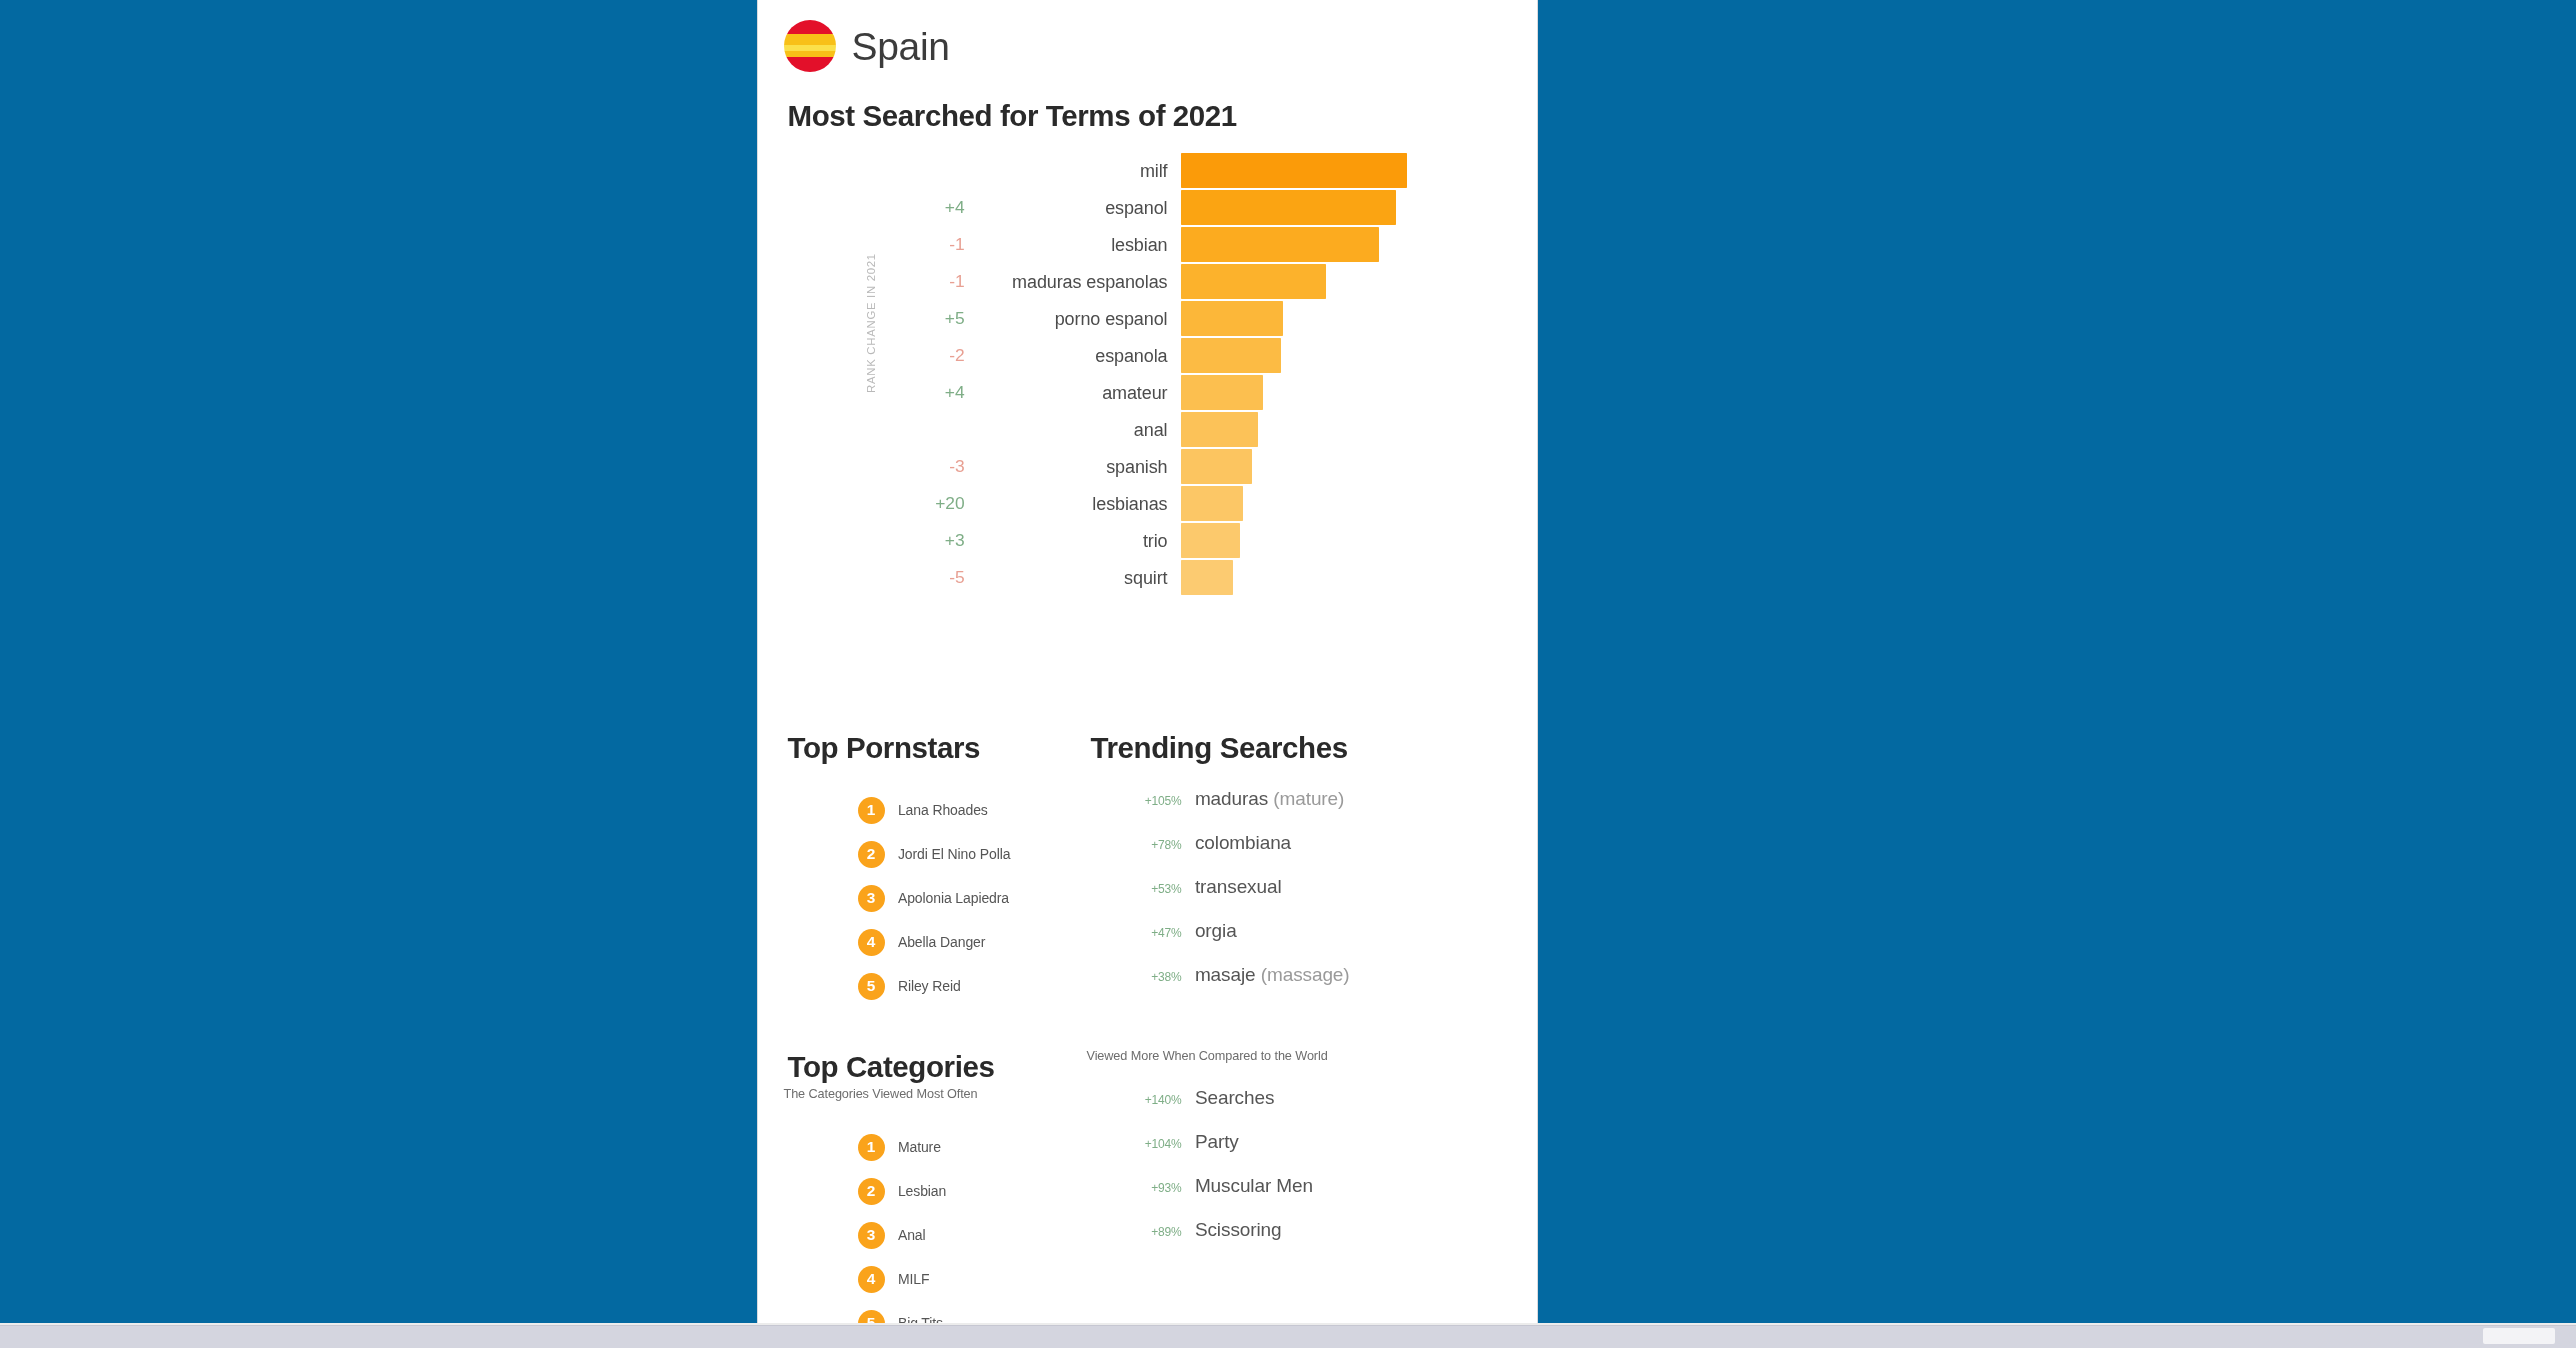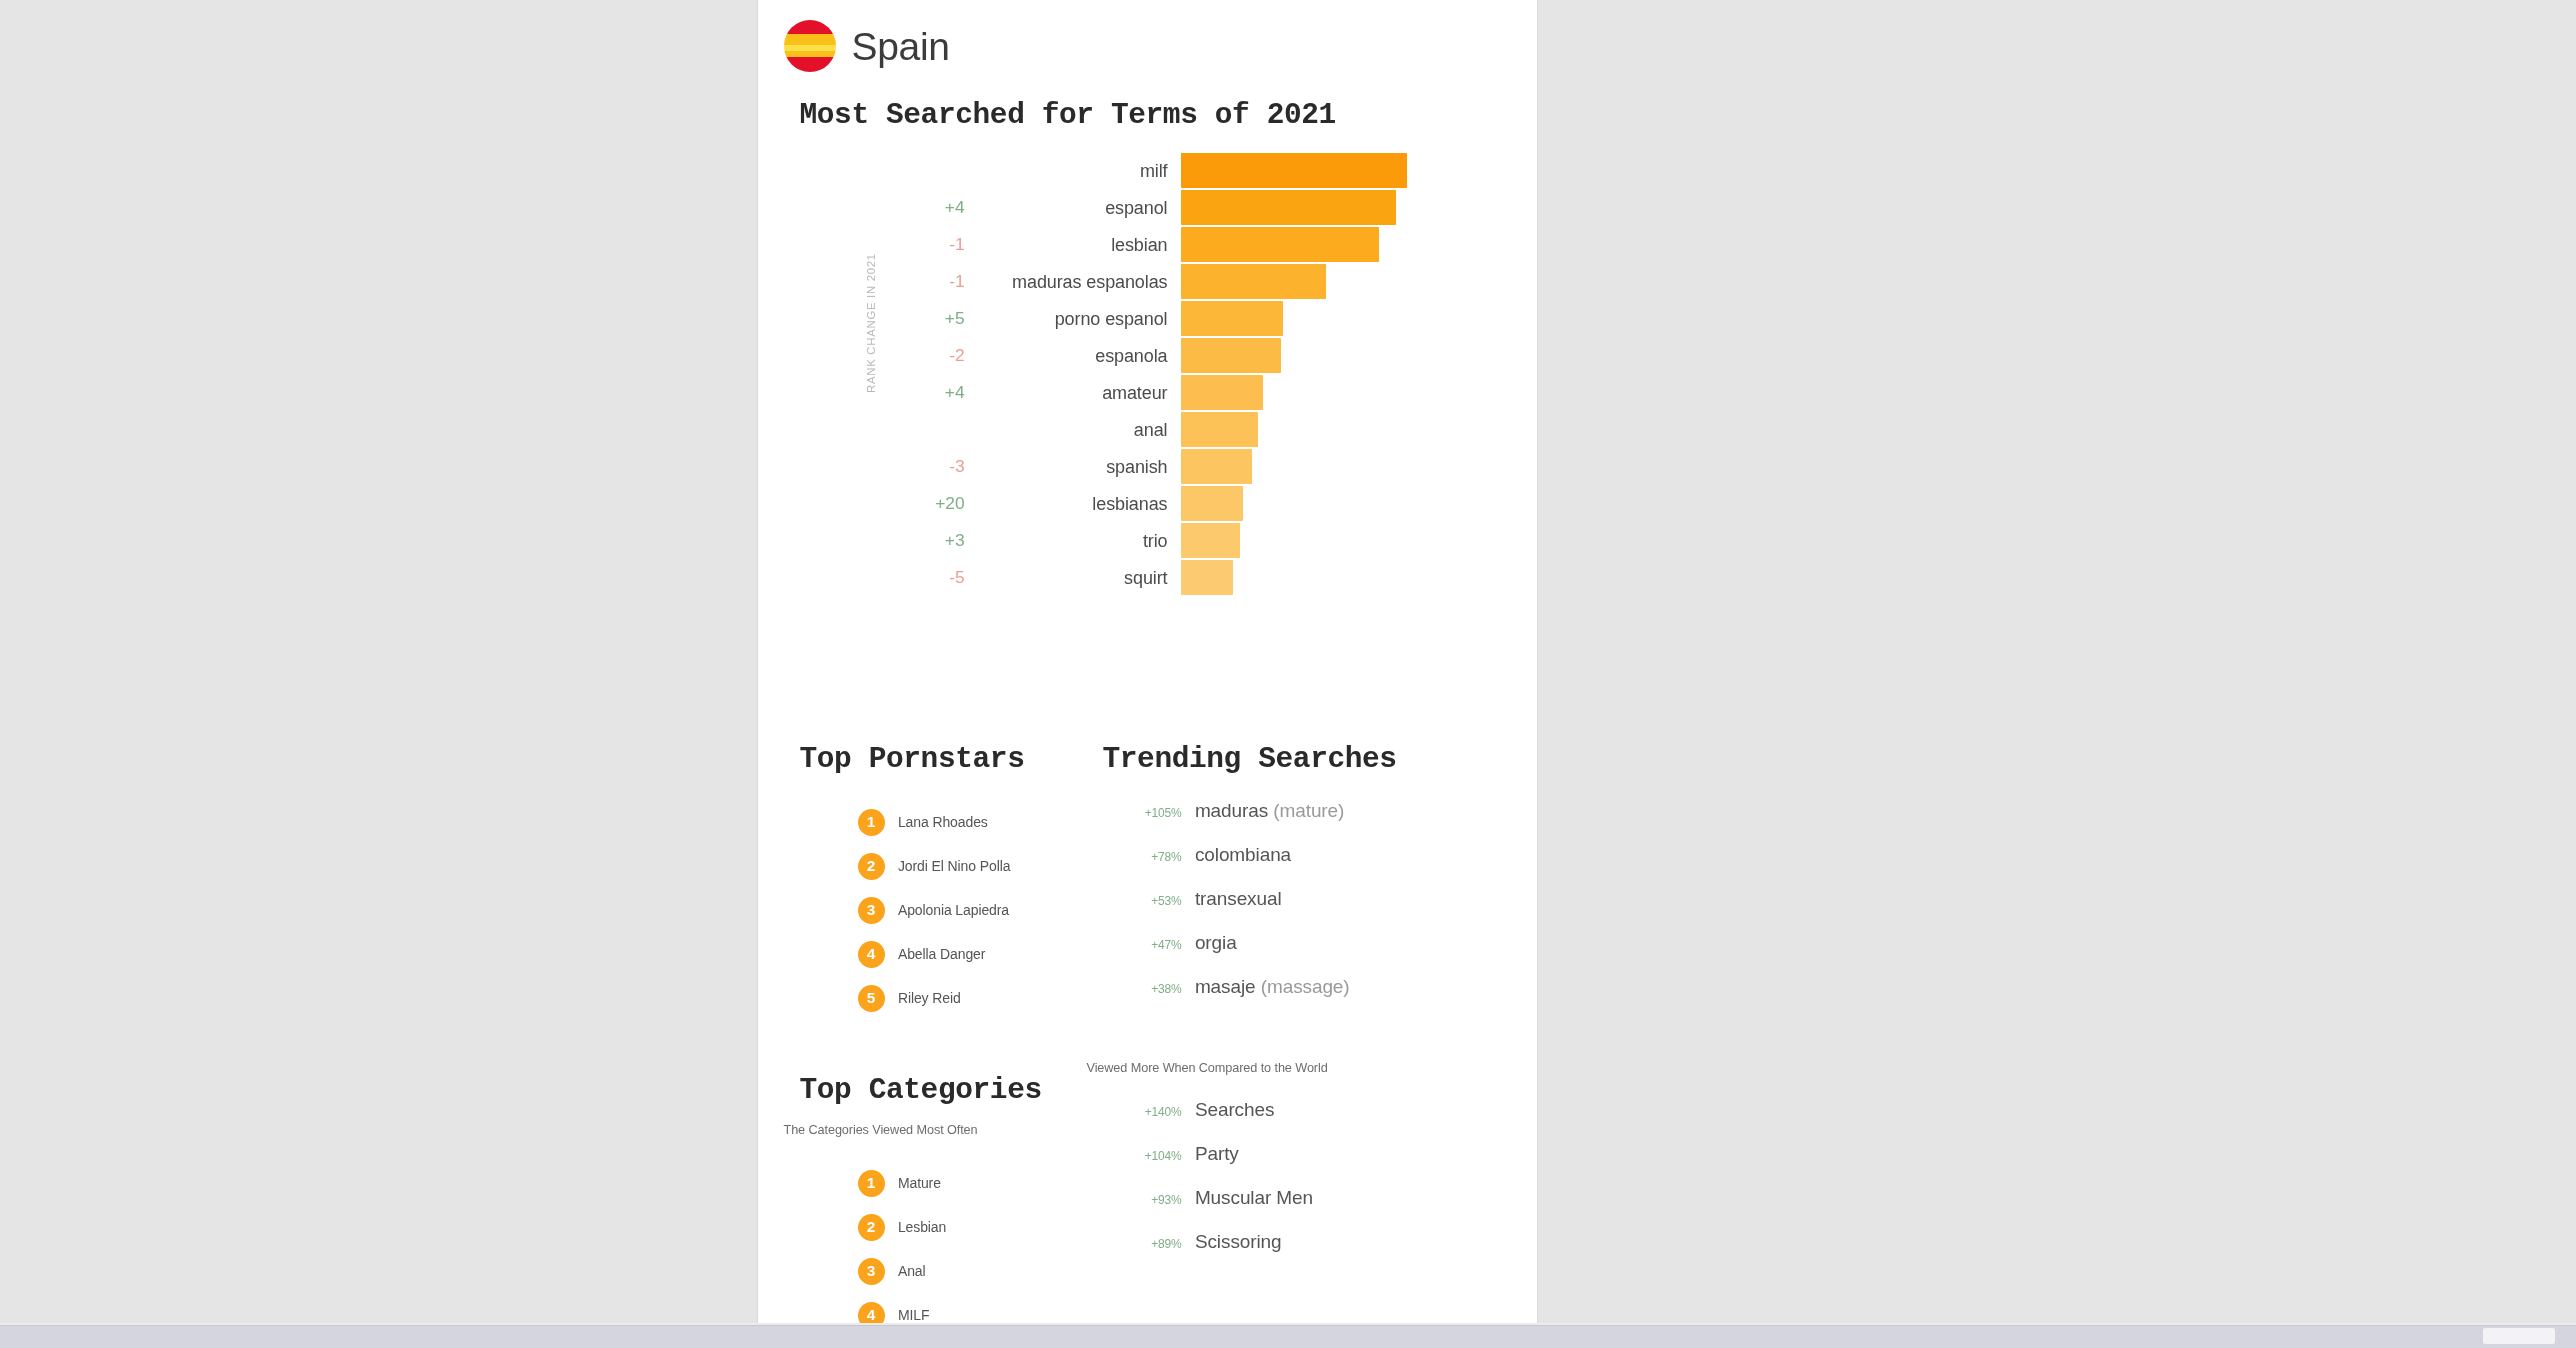--- a/index.html
+++ b/index.html
@@ -9,21 +9,21 @@
     width: 2576px;
     height: 1348px;
     overflow: hidden;
     font-family: "Liberation Sans", sans-serif;
   }
 
   #root {
     position: relative;
     width: 2576px;
     height: 1348px;
-    background: #e5e5e5;
+    background: #0369a1;
   }
 
   
   .card {
     position: absolute;
     left: 757px;
     top: 0px;
     width: 781px;
     height: 1325px;
     background: #ffffff;
@@ -63,23 +63,22 @@
     letter-spacing: -0.3px;
     line-height: 1;
   }
 
   
   .sec-title {
     font-size: 29.5px;
     font-weight: bold;
     color: #2a2a2a;
     letter-spacing: -0.4px;
-    margin: 16px;
+    margin: 4px;
     line-height: 1.12;
-    font-family: Liberation Mono, monospace;
   }
   .sec-title.main {
     margin-top: 35px;
   }
   .sec-sub {
     font-size: 12.7px;
     color: #6d6d6d;
     margin-top: 3.4px;
     letter-spacing: -0.1px;
   }

